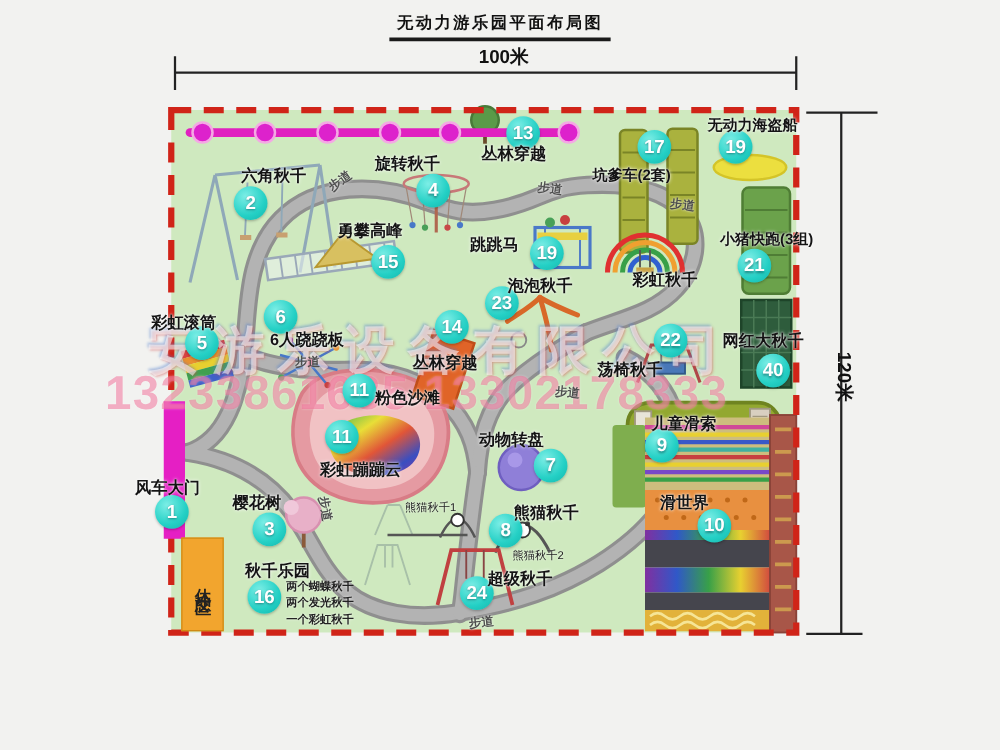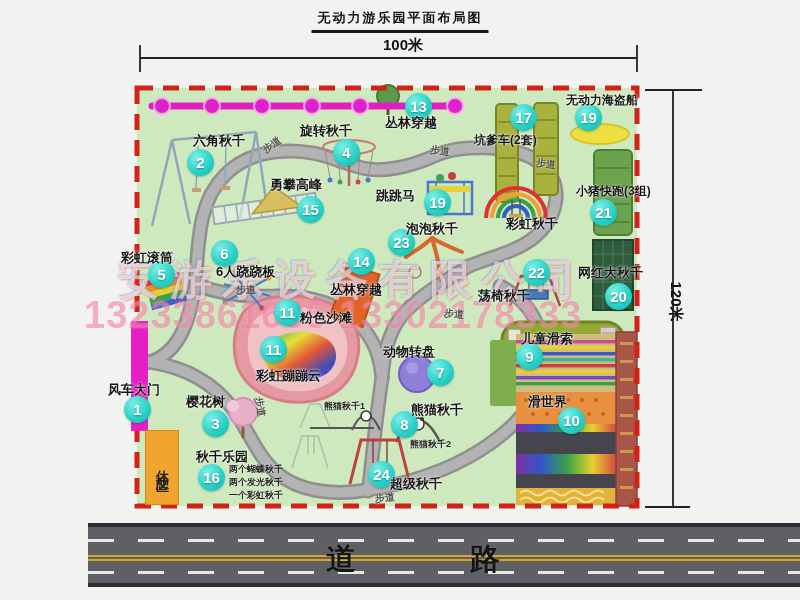--- a/index.html
+++ b/index.html
@@ -33,21 +33,21 @@
     background:radial-gradient(circle at 35% 30%,#7ceee6,#24d0c5 60%,#14b5ab);
     color:#fff;font-size:15px;font-weight:700;display:flex;align-items:center;justify-content:center;
     text-shadow:0 1px 2px rgba(0,70,70,.55);box-shadow:0 1px 2px rgba(0,0,0,.25);}
   .alabel{position:absolute;font-size:13px;font-weight:700;color:#141414;white-space:nowrap;
     text-shadow:0 0 3px rgba(255,255,255,.95),0 0 1px rgba(255,255,255,.9);}
   .alabel.sm{font-size:12px;}
   .wlabel{position:absolute;font-size:10px;font-weight:700;color:#4f4f4f;white-space:nowrap;
     text-shadow:0 0 2px rgba(255,255,255,.9);}
   .note{position:absolute;font-size:9px;font-weight:700;color:#222;white-space:nowrap;
     text-shadow:0 0 2px rgba(255,255,255,.9);}
-  .sub{position:absolute;font-size:9px;font-weight:700;color:#222;white-space:nowrap;
+  .sub{position:absolute;font-size:9px;font-weight:400;color:#222;white-space:nowrap;
     text-shadow:0 0 2px rgba(255,255,255,.9);}
   
   #road{position:absolute;left:88px;top:523px;width:712px;height:64px;background:#5f5f66;
     border-top:4px solid #2e2e34;border-bottom:4px solid #2e2e34;box-sizing:border-box;}
   .lane-dash{position:absolute;left:0;width:100%;height:3px;
     background:repeating-linear-gradient(90deg,#e9e9e9 0 26px,transparent 26px 50px);}
   .center-yellow{position:absolute;left:0;width:100%;height:2px;background:#d8a820;}
   #road-label{position:absolute;left:238px;top:12px;font-size:30px;font-weight:700;color:#151515;
     letter-spacing:18px;white-space:nowrap;text-shadow:0 0 2px rgba(255,255,255,.2);}
 </style>
@@ -349,50 +349,43 @@
       <div class="badge" style="left: 297px; top: 196px;">15</div>
       <div class="alabel" style="left: 270px; top: 176px;">勇攀高峰</div>
       <div class="badge" style="left: 198px; top: 464px;">16</div>
       <div class="alabel" style="left: 196px; top: 448px;">秋千乐园</div>
       <div class="badge" style="left: 510px; top: 104px;">17</div>
       <div class="alabel sm" style="left: 474px; top: 88px; margin-top: 44px;">坑爹车(2套)</div>
       <div class="badge" style="left: 424px; top: 189px;">19</div>
       <div class="alabel" style="left: 376px; top: 187px;">跳跳马</div>
       <div class="badge" style="left: 575px; top: 104px;">19</div>
       <div class="alabel sm" style="left: 566px; top: 92px;">无动力海盗船</div>
-      <div class="badge" style="left: 605px; top: 283px;">20</div>
+      <div class="badge" style="left: 605px; top: 283px;">40</div>
       <div class="alabel" style="left: 578px; top: 264px;">网红大秋千</div>
       <div class="badge" style="left: 590px; top: 199px;">21</div>
       <div class="alabel sm" style="left: 576px; top: 183px;">小猪快跑(3组)</div>
       <div class="badge" style="left: 523px; top: 259px;">22</div>
       <div class="alabel" style="left: 478px; top: 287px;">荡椅秋千</div>
       <div class="badge" style="left: 388px; top: 229px;">23</div>
       <div class="alabel" style="left: 406px; top: 220px;">泡泡秋千</div>
       <div class="badge" style="left: 368px; top: 461px;">24</div>
-      <div class="alabel" style="left: 390px; top: 475px;">超级秋千</div>
+      <div class="alabel" style="left: 390px; top: 454px;">超级秋千</div>
       <div class="alabel" style="left: 506px; top: 215px;">彩虹秋千</div>
       <div class="wlabel" style="left: 262px; top: 138px; transform: rotate(-35deg);">步道</div>
       <div class="wlabel" style="left: 430px; top: 144px; transform: rotate(8deg);">步道</div>
       <div class="wlabel" style="left: 536px; top: 157px; transform: rotate(8deg);">步道</div>
       <div class="wlabel" style="left: 236px; top: 283px;">步道</div>
       <div class="wlabel" style="left: 444px; top: 307px; transform: rotate(6deg);">步道</div>
       <div class="wlabel" style="left: 375px; top: 491px; transform: rotate(-6deg);">步道</div>
       <div class="wlabel" style="left: 250px; top: 400px; transform: rotate(80deg);">步道</div>
       <div class="note" style="left: 229px; top: 463px;">两个蝴蝶秋千</div>
       <div class="note" style="left: 229px; top: 476px;">两个发光秋千</div>
       <div class="note" style="left: 229px; top: 489px;">一个彩虹秋千</div>
       <div class="sub" style="left: 324px; top: 400px;">熊猫秋千1</div>
       <div class="sub" style="left: 410px; top: 438px;">熊猫秋千2</div>
     </div>
 
   <div id="title">无动力游乐园平面布局图</div>
   <div id="dim-w" class="dimlabel">100米</div>
   <div id="dim-h" class="dimlabel">120米</div>
 
-  <div id="road">
-    <div class="lane-dash" style="top:12px"></div>
-    <div class="center-yellow" style="top:28px"></div>
-    <div class="center-yellow" style="top:32px"></div>
-    <div class="lane-dash" style="top:44px"></div>
-    <div id="road-label">道　　路</div>
-  </div>
 
 </div>
 
 </body></html>

